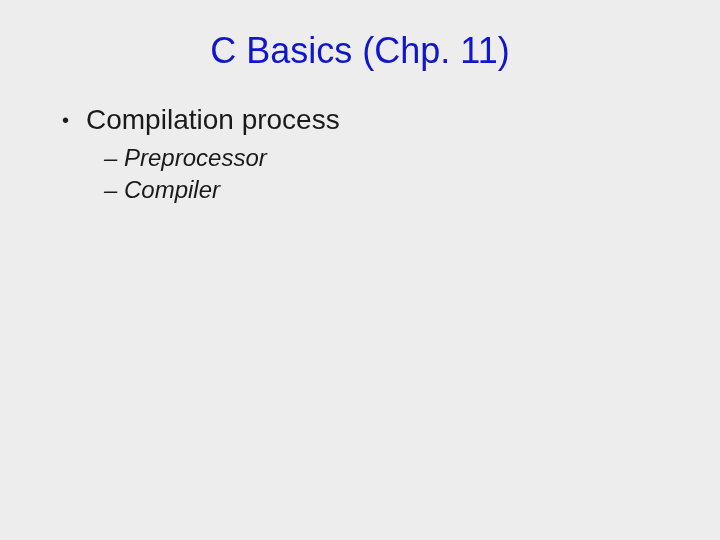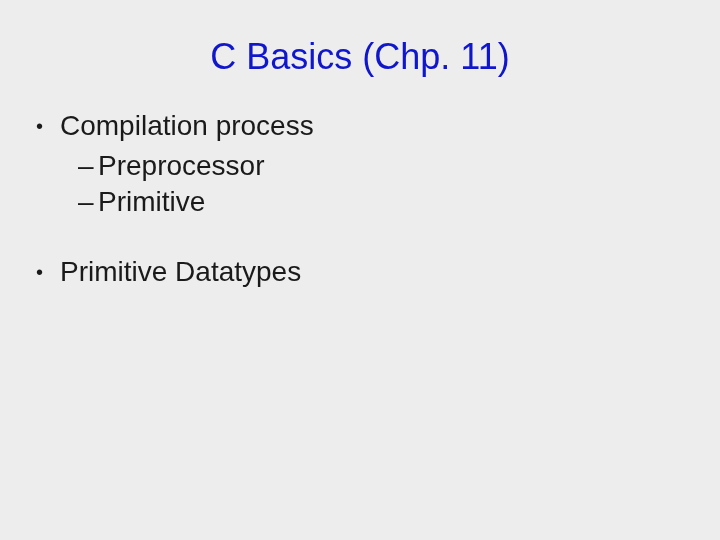--- a/index.html
+++ b/index.html
@@ -16,26 +16,26 @@
     width: 720px;
     height: 540px;
     box-sizing: border-box;
     padding-top: 28px;
   }
   .title {
     text-align: center;
     color: #0f16cc;
     font-size: 36px;
     font-weight: 400;
-    margin: 8px 0 32px 0;
+    margin: 2px 0 32px 0;
   }
   ul.top {
     list-style: none;
-    margin: 0;
-    padding: 0 0 0 30px;
+    margin: 12px;
+    padding: 0 0 0 44px;
   }
   ul.top > li {
     position: relative;
     padding-left: 30px;
     font-size: 28px;
     margin-bottom: 38px;
   }
   ul.top > li::before {
     content: "•";
     position: absolute;
@@ -46,42 +46,40 @@
     color: #1a1a1a;
   }
   ul.sub {
     list-style: none;
     margin: 8px 0 0 0;
     padding: 0 0 0 18px;
   }
   ul.sub > li {
     position: relative;
     padding-left: 20px;
-    font-size: 28px;
+    font-size: 24px;
     margin: 4px 0;
+    font-style: italic;
   }
   ul.sub > li::before {
     content: "–";
     position: absolute;
     left: 0;
     top: 0;
     color: #1a1a1a;
   }
 </style>
 </head>
 <body>
 
 <div class="slide">
   <h1 class="title">C Basics (Chp. 11)</h1>
 
   <ul class="top">
     <li>
       <span>Compilation process</span>
       <ul class="sub">
         <li><span>Preprocessor</span></li>
-        <li><span>Primitive</span></li>
+        <li><span>Compiler</span></li>
       </ul>
-    </li>
-    <li>
-      <span>Primitive Datatypes</span>
     </li>
   </ul>
 </div>
 
 </body></html>

